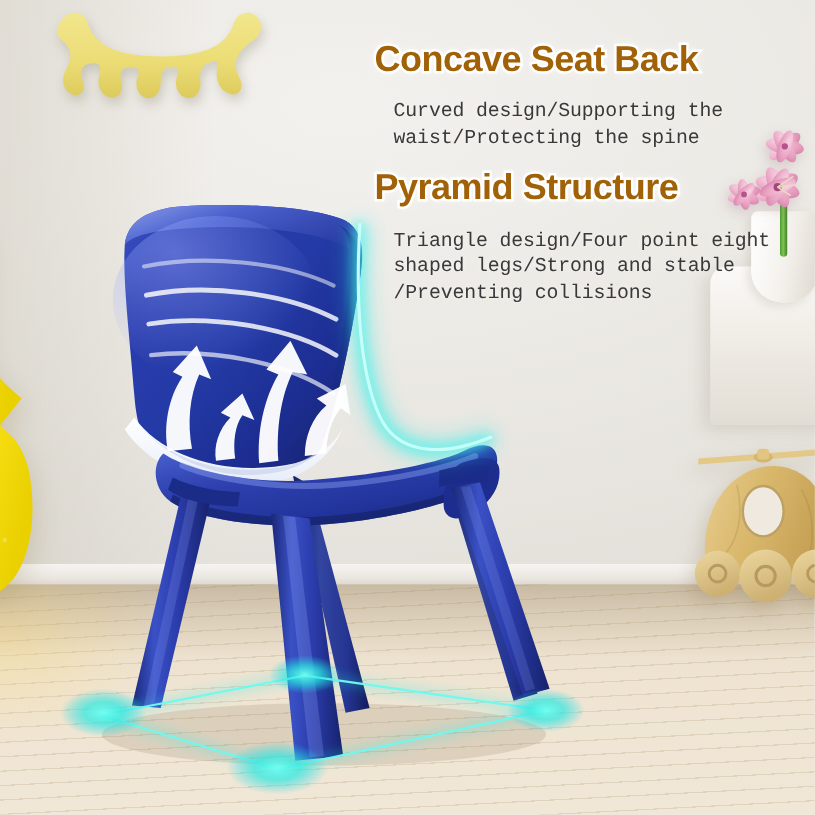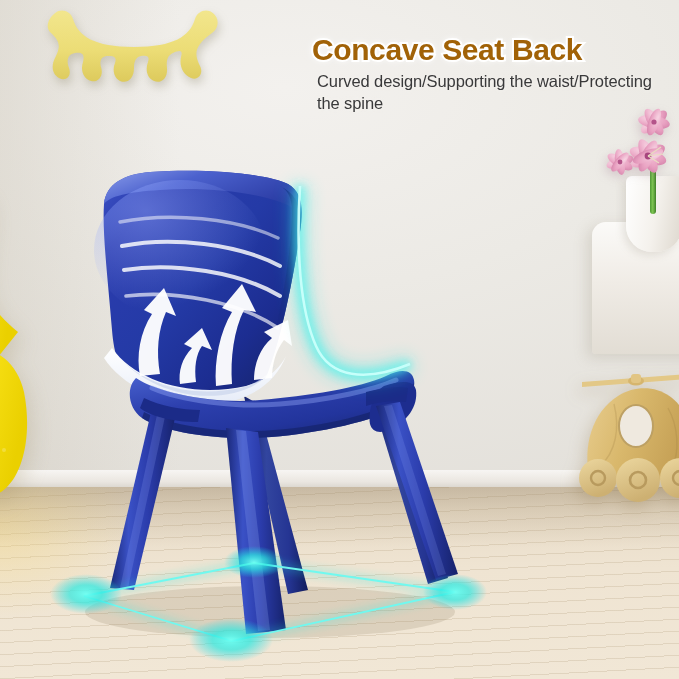--- a/index.html
+++ b/index.html
@@ -104,23 +104,24 @@
     paint-order:stroke fill;
     text-shadow:
       0 0 6px rgba(255,255,255,.95),
       0 0 12px rgba(255,255,255,.75);
   }
   .sub{
     font-size:16.5px;
     font-weight:300;
     color:#39393a;
     line-height:1.30;
-    margin:5px;
+    margin:16px;
     letter-spacing:-0.1px;
     text-shadow:0 0 5px rgba(248,246,243,.9);
+    font-family:Liberation Mono, monospace;
   }
 </style>
 </head>
 <body>
 
 <div class="stage">
 
   <div class="wall"></div>
   <div class="wall-shadow-left"></div>
   <div class="baseboard"></div>
@@ -424,16 +425,20 @@
     </svg>
   </div>
 
   <div class="copy">
 
     <div class="h-block">
       <h2 class="headline">Concave Seat Back</h2>
       <p class="sub">Curved design/Supporting the waist/Protecting the spine</p>
     </div>
 
+    <div class="h-block">
+      <h2 class="headline">Pyramid Structure</h2>
+      <p class="sub">Triangle design/Four point eight shaped legs/Strong and stable /Preventing collisions</p>
+    </div>
 
   </div>
 
 </div>
 
 </body></html>

